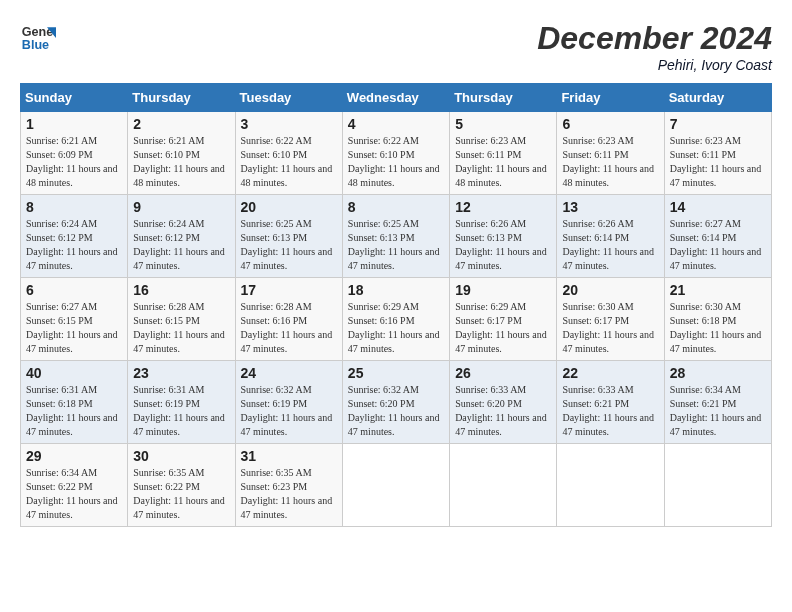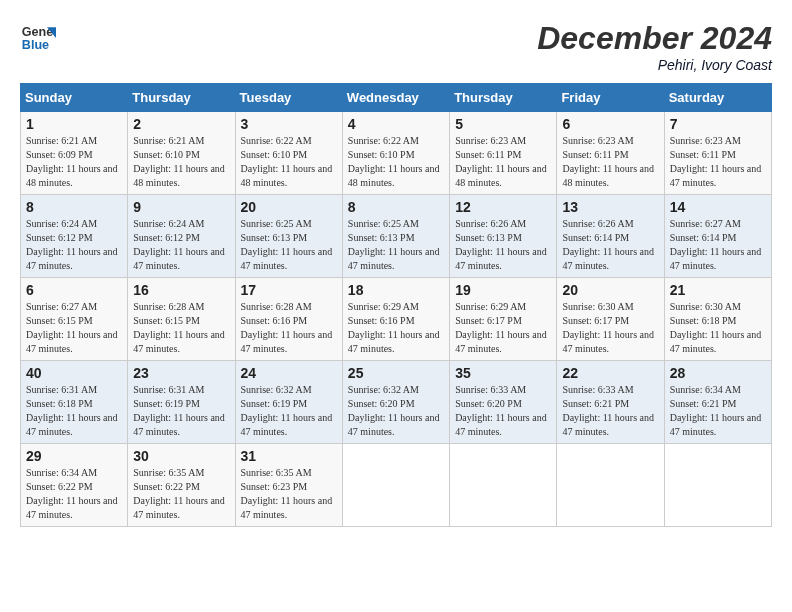--- a/index.html
+++ b/index.html
@@ -314,21 +314,21 @@
         </td>
         <td>
           <span class="day-number">25</span>
         <div class="day-info">
           Sunrise: 6:32 AM<br>
           Sunset: 6:20 PM<br>
           Daylight: 11 hours and 47 minutes.
         </div>
         </td>
         <td>
-          <span class="day-number">35</span>
+          <span class="day-number">26</span>
         <div class="day-info">
           Sunrise: 6:33 AM<br>
           Sunset: 6:20 PM<br>
           Daylight: 11 hours and 47 minutes.
         </div>
         </td>
         <td>
           <span class="day-number">22</span>
         <div class="day-info">
           Sunrise: 6:33 AM<br>

